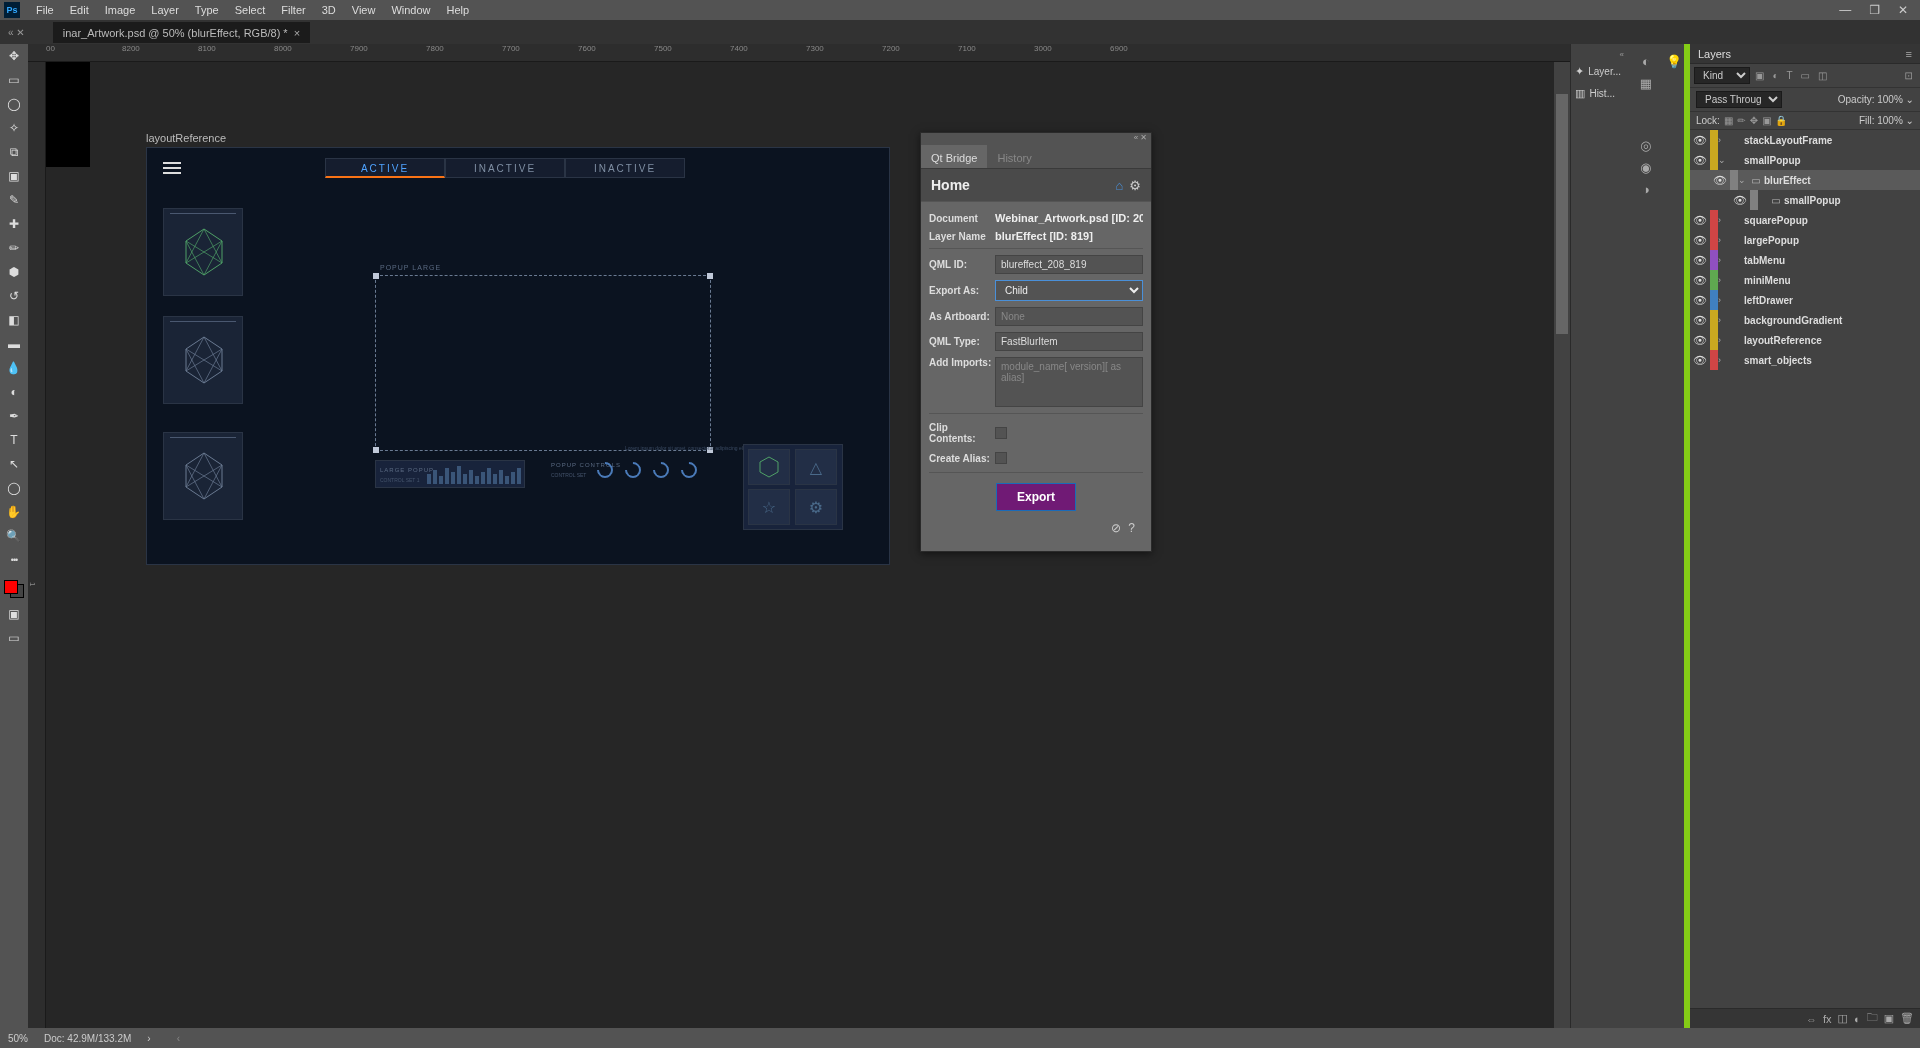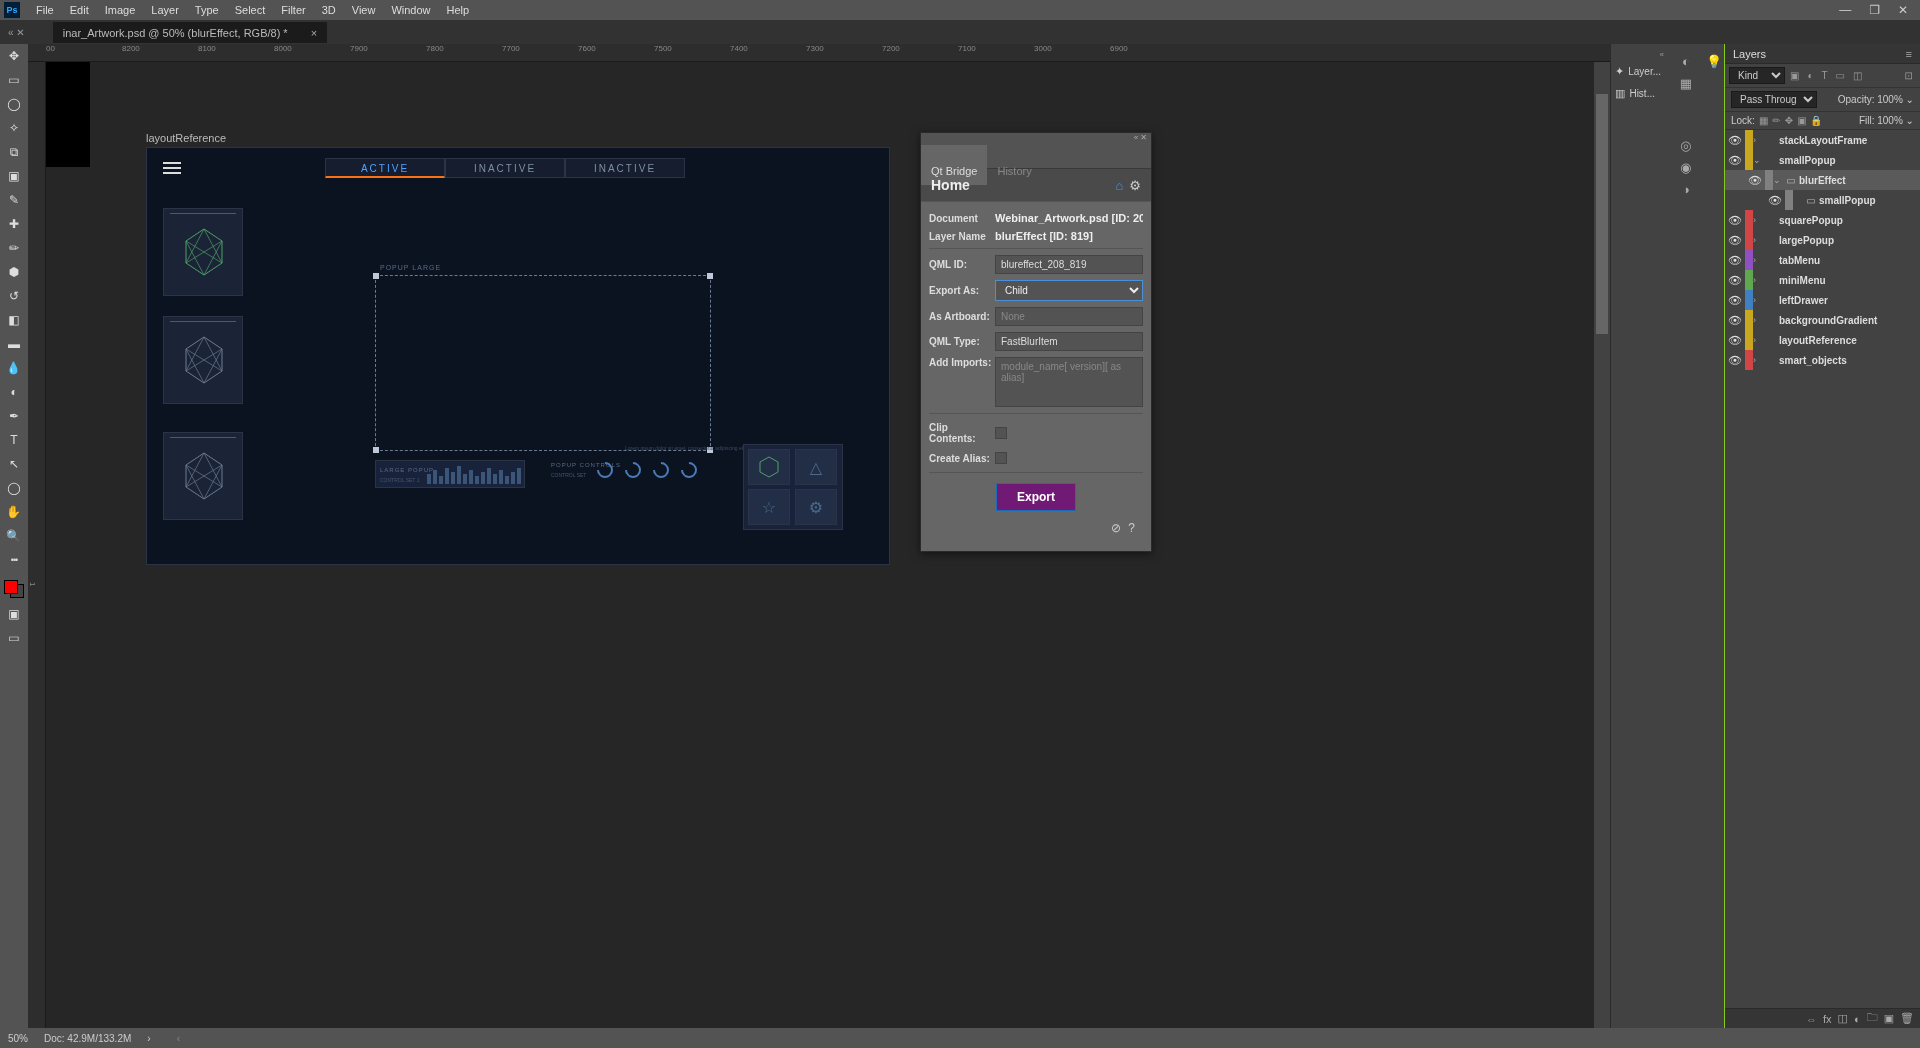--- a/index.html
+++ b/index.html
@@ -7,21 +7,21 @@
 
 
 .menubar { height: 20px; background: #535353; display: flex; align-items: center; padding: 0 4px; }
 .menubar .app-icon { width: 16px; height: 16px; background: #001e36; color: #31a8ff; display: flex; align-items: center; justify-content: center; font-size: 9px; font-weight: bold; margin-right: 8px; }
 .menubar .menu-item { padding: 0 8px; color: #ddd; cursor: pointer; line-height: 20px; }
 .menubar .window-controls { margin-left: auto; display: flex; gap: 18px; padding-right: 8px; }
 .window-controls span { color: #ccc; font-size: 12px; cursor: pointer; }
 
 
 .tabbar { height: 24px; background: #323232; display: flex; align-items: center; }
-.tabbar .tab { background: #1b1b1b; border-top: 1px solid #1b1b1b; padding: 4px 10px; color: #bbb; font-size: 11px; display: flex; align-items: center; gap: 23px; margin-left: 28px; }
+.tabbar .tab { background: #1b1b1b; border-top: 1px solid #1b1b1b; padding: 4px 10px; color: #bbb; font-size: 11px; display: flex; align-items: center; gap: 6px; margin-left: 28px; }
 .tabbar .close-x { font-size: 11px; color: #aaa; cursor: pointer; }
 .tabbar .doc-collapse { color: #999; font-size: 10px; margin-left: 8px; cursor: pointer; }
 
 
 .main { display: flex; height: calc(100% - 64px); }
 
 
 .toolbar-left { width: 28px; background: #535353; display: flex; flex-direction: column; align-items: center; padding-top: 4px; gap: 8px; }
 .toolbar-left .tool { width: 20px; height: 16px; color: #ddd; display: flex; align-items: center; justify-content: center; cursor: pointer; font-size: 12px; }
 .toolbar-left .dots { font-size: 9px; letter-spacing: -1px; }
@@ -61,21 +61,21 @@
 .dials { position: absolute; left: 450px; top: 314px; display: flex; gap: 12px; }
 .dials div { width: 16px; height: 16px; border: 2px solid #4a7ab8; border-radius: 50%; border-top-color: transparent; transform: rotate(-45deg); }
 .lorem { position: absolute; left: 478px; top: 297px; font-size: 5px; color: #3a4a62; text-align: right; }
 .btn-grid { position: absolute; left: 596px; top: 296px; width: 100px; background: #18233b; border: 1px solid #2a3445; padding: 4px; display: grid; grid-template-columns: 1fr 1fr; gap: 4px; }
 .btn-grid .gbtn { width: 42px; height: 36px; background: #222e46; border: 1px solid #2a3445; display: flex; align-items: center; justify-content: center; color: #4a6a8a; font-size: 16px; }
 
 
 .qtbridge { position: absolute; left: 892px; top: 88px; width: 232px; background: #666; border: 1px solid #2a2a2a; box-shadow: 0 2px 8px rgba(0,0,0,.5); z-index: 100; }
 .qtbridge .panel-collapse { height: 12px; background: #535353; text-align: right; padding-right: 4px; font-size: 8px; color: #aaa; }
 .qtbridge .panel-tabs { height: 24px; background: #535353; display: flex; border-bottom: 1px solid #3a3a3a; }
-.qtbridge .ptab { padding: 20px 10px; font-size: 11px; color: #888; cursor: pointer; text-align: right; }
+.qtbridge .ptab { padding: 7px 10px; font-size: 11px; color: #888; cursor: pointer; text-align: right; }
 .qtbridge .ptab.active { color: #ddd; background: #666; }
 .qtbridge .home-row { background: #4a4a4a; padding: 8px 10px; display: flex; align-items: center; border-bottom: 1px solid #555; }
 .qtbridge .home-row h3 { font-size: 14px; font-weight: bold; color: #eee; flex: 1; }
 .qtbridge .home-row .hicon { color: #4a90d9; font-size: 13px; margin-left: 6px; cursor: pointer; }
 .qtbridge .home-row .sicon { color: #ccc; font-size: 13px; margin-left: 6px; cursor: pointer; }
 .qtbridge .form { padding: 4px 8px 10px 8px; background: #666; }
 .qtbridge .row { display: flex; align-items: center; margin: 6px 0; }
 .qtbridge .row label { width: 66px; font-size: 10px; color: #ddd; font-weight: bold; }
 .qtbridge .row .val { flex: 1; font-size: 11px; color: #eee; font-weight: bold; white-space: nowrap; overflow: hidden; }
 .qtbridge .row input, .qtbridge .row textarea, .qtbridge .row select { flex: 1; background: #535353; border: 1px solid #444; color: #ddd; font-size: 10px; padding: 3px 5px; font-family: inherit; }
@@ -99,21 +99,21 @@
 
 .right-dock { width: 36px; background: #424242; display: flex; flex-direction: column; padding-top: 6px; }
 .right-dock .dicon { height: 22px; display: flex; align-items: center; justify-content: center; color: #aaa; font-size: 13px; cursor: pointer; }
 
 .right-dock2 { width: 58px; background: #424242; border-left: 1px solid #2a2a2a; padding-top: 6px; }
 .right-dock2 .drow { height: 22px; display: flex; align-items: center; padding: 0 4px; color: #ccc; font-size: 10px; cursor: pointer; gap: 4px; }
 .right-dock2 .drow .di { font-size: 11px; }
 .right-dock2 .collapse { text-align: right; padding-right: 4px; font-size: 8px; color: #999; height: 10px; }
 
 
-.layers-panel { width: 196px; background: #424242; border-left: 1px solid #84cc16; display: flex; flex-direction: column; }
+.layers-panel { width: 236px; background: #424242; border-left: 6px solid #84cc16; display: flex; flex-direction: column; }
 .layers-panel .header { height: 20px; background: #353535; display: flex; align-items: center; padding: 0 8px; font-size: 11px; color: #ddd; border-bottom: 1px solid #2a2a2a; }
 .layers-panel .menu-icon { margin-left: auto; cursor: pointer; color: #aaa; }
 .layers-panel .filter-row { padding: 3px 4px; display: flex; gap: 2px; align-items: center; border-bottom: 1px solid #333; }
 .layers-panel .filter-row select { background: #262626; border: 1px solid #1a1a1a; color: #ccc; font-size: 10px; padding: 1px 4px; width: 56px; }
 .layers-panel .filter-row .fi { color: #999; font-size: 10px; cursor: pointer; padding: 0 3px; }
 .layers-panel .mode-row, .layers-panel .lock-row { padding: 3px 6px; display: flex; align-items: center; gap: 4px; font-size: 10px; border-bottom: 1px solid #333; }
 .layers-panel .mode-row select { background: #262626; border: 1px solid #1a1a1a; color: #ccc; font-size: 10px; padding: 1px 4px; width: 86px; }
 .layers-panel .mode-row .ospan { margin-left: auto; color: #ccc; }
 .layers-panel .lock-row .li { color: #999; font-size: 10px; cursor: pointer; }
 .layers-panel .lock-row label { color: #ccc; }

